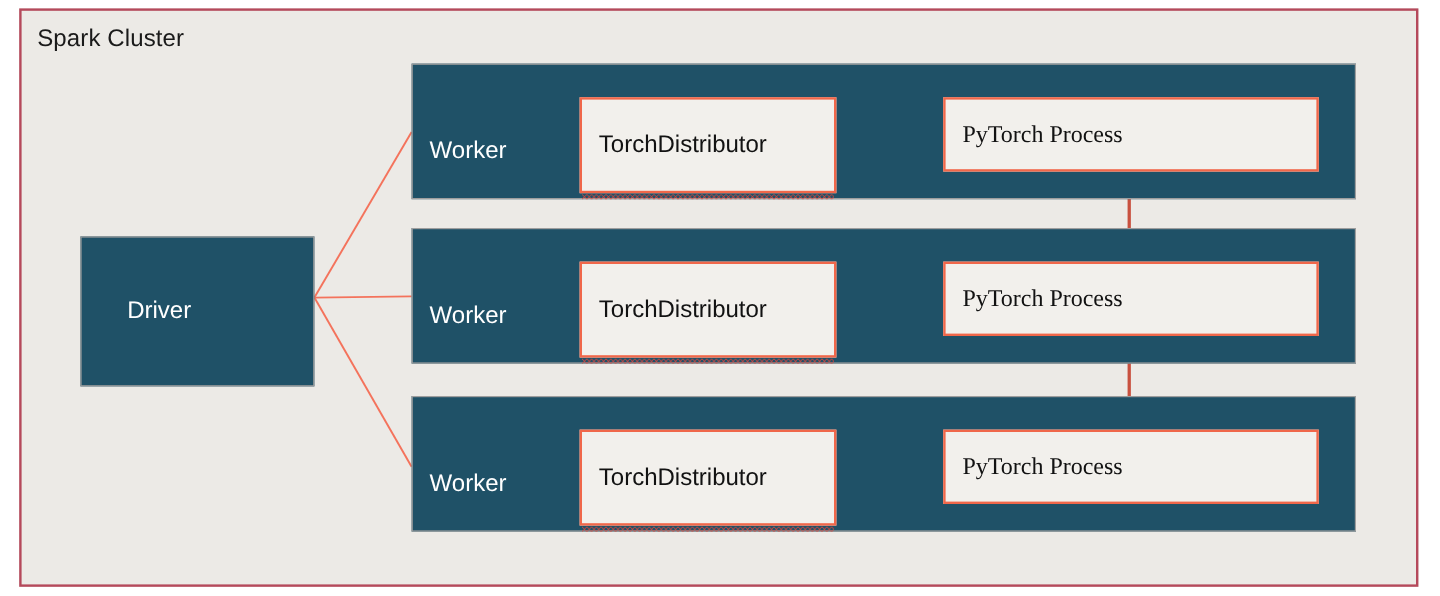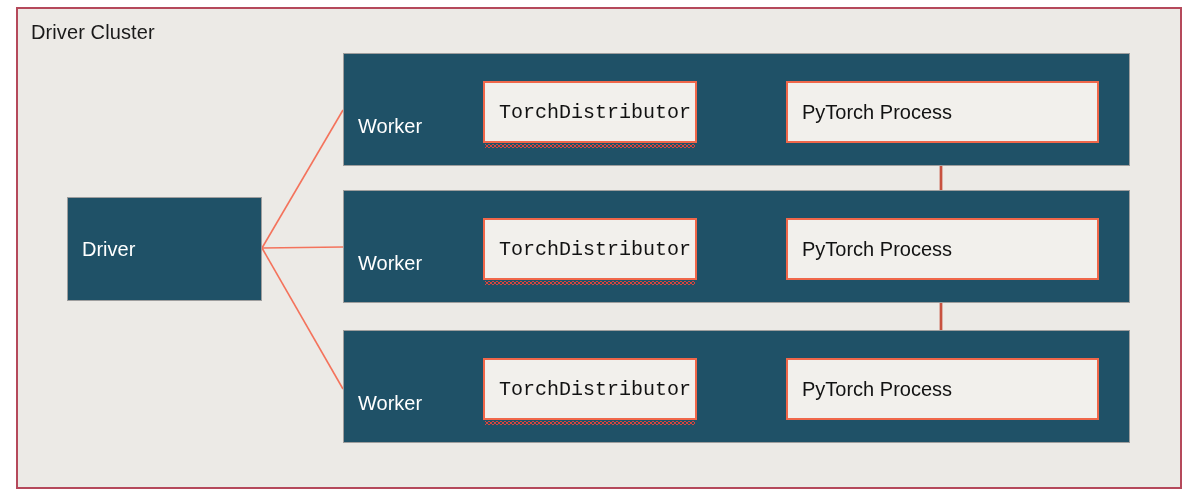--- a/index.html
+++ b/index.html
@@ -36,26 +36,27 @@
     color: #1a1a1a;
     letter-spacing: 0.1px;
     white-space: nowrap;
   }
   
   #driver-box {
     position: absolute;
     left: 67px;
     top: 197px;
     width: 195px;
-    height: 104px;
+    height: 125px;
     background: #1F5167;
     border: 1px solid #9e9e9e;
     box-sizing: border-box;
     display: flex;
     align-items: center;
+    padding-left: 24px;
   }
   #driver-box .node-label {
     color: #ffffff;
     font-size: 20px;
     padding-left: 14px;
     white-space: nowrap;
   }
   
   .worker-row {
     position: absolute;
@@ -94,28 +95,28 @@
     font-size: 20px;
     color: #121212;
     padding-left: 14px;
     white-space: nowrap;
     position: relative;
   }
   .td-box {
     left: 139px;
     top: 27px;
     width: 214px;
-    height: 62px;
-    font-family: Liberation Mono, monospace;
+    height: 80px;
   }
   .pp-box {
     left: 442px;
     top: 27px;
     width: 313px;
     height: 62px;
+    font-family: Liberation Serif, serif;
   }
   
   .squiggle {
     position: absolute;
     left: 0;
     right: 0;
     bottom: -7px;
     height: 4px;
     background-image:
       linear-gradient(45deg, transparent 42%, #E8443A 42%, #E8443A 58%, transparent 58%),
@@ -133,21 +134,21 @@
     pointer-events: none;
   }
 </style>
 </head>
 <body>
 
 <div id="canvas">
 
   <div id="cluster-frame"></div>
 
-  <div id="cluster-title">Driver Cluster</div>
+  <div id="cluster-title">Spark Cluster</div>
 
   <svg id="connectors" viewBox="0 0 1200 497" xmlns="http://www.w3.org/2000/svg">
     <defs>
       <marker id="arrowhead" markerWidth="7" markerHeight="7" refX="6.2" refY="3.1" orient="auto" markerUnits="strokeWidth">
         <path d="M0,0.4 L6.6,3.1 L0,5.8 z" fill="#F0674A"></path>
       </marker>
     </defs>
 
     <line x1="262" y1="248" x2="343" y2="110" stroke="#F4735C" stroke-width="1.6"></line>
 

